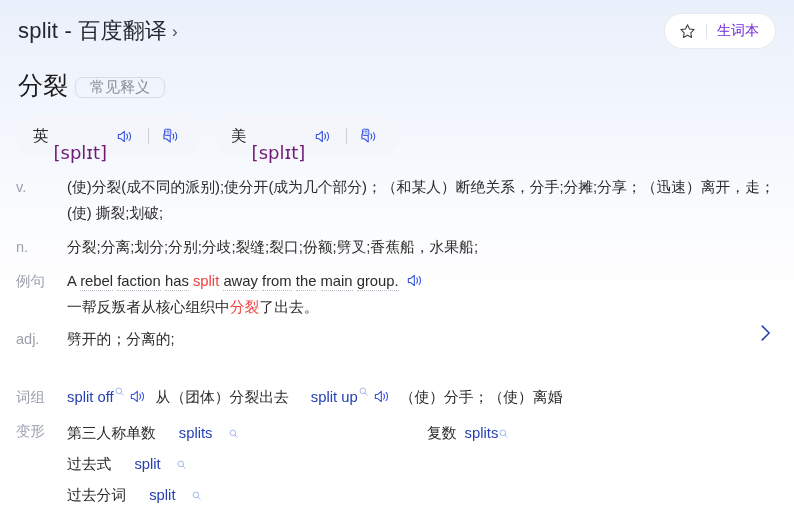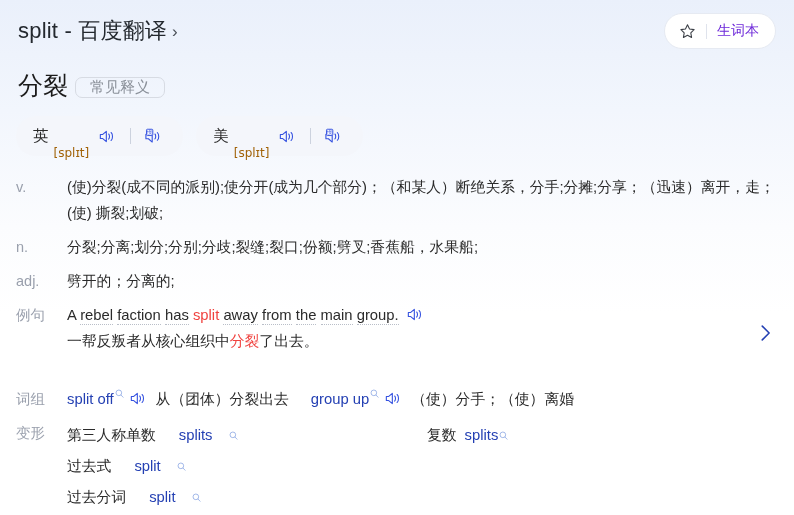--- a/index.html
+++ b/index.html
@@ -125,22 +125,22 @@
     background: #f4f6fb;
     box-sizing: border-box;
     white-space: nowrap;
   }
   .ph-lang {
     font-size: 15.5px;
     color: #2b2b2b;
     margin-right: 5px;
   }
   .ph-ipa {
-    font-size: 12px;
-    color: #a16207;
+    font-size: 18px;
+    color: #701a75;
     font-family: "DejaVu Sans", sans-serif;
     margin-right: 9px;
     margin-top: 33px;
   }
   .spk {
     width: 19px;
     height: 17px;
     display: block;
     cursor: pointer;
   }
@@ -333,51 +333,51 @@
     <div class="def-row">
       <div class="def-label">v.</div>
       <div class="def-text">(使)分裂(成不同的派别);使分开(成为几个部分)；（和某人）断绝关系，分手;分摊;分享；（迅速）离开，走；(使) 撕裂;划破;</div>
     </div>
 
     <div class="def-row">
       <div class="def-label">n.</div>
       <div class="def-text">分裂;分离;划分;分别;分歧;裂缝;裂口;份额;劈叉;香蕉船，水果船;</div>
     </div>
 
-    <div class="def-row">
-      <div class="def-label">adj.</div>
-      <div class="def-text">劈开的；分离的;</div>
-    </div>
-
     <div class="def-row ex-row">
       <div class="def-label cn">例句</div>
       <div class="def-text">
         <div class="ex-en">
           <span id="ex-en-words"><span>A</span> <span class="w">rebel</span> <span class="w">faction</span> <span class="w">has</span> <span class="hl">split</span> <span class="w">away</span> <span class="w">from</span> <span class="w">the</span> <span class="w">main</span> <span class="w">group.</span></span><svg class="spk spk-inline" viewBox="0 0 26 22">
             <path d="M3.2 8.2h3.3L11.4 4v14l-4.9-4.2H3.2z" fill="none" stroke="#3552e0" stroke-width="1.5" stroke-linejoin="round"></path>
             <path d="M14.6 7.6c1.5 1.1 1.5 5.8 0 6.9" fill="none" stroke="#3552e0" stroke-width="1.5" stroke-linecap="round"></path>
             <path d="M17.9 5.6c2.6 1.9 2.6 9 0 10.9" fill="none" stroke="#3552e0" stroke-width="1.5" stroke-linecap="round"></path>
           </svg>
         </div>
         <div class="ex-cn"><span>一帮反叛者从核心组织中</span><span class="hl">分裂</span><span>了出去。</span></div>
       </div>
     </div>
 
+    <div class="def-row">
+      <div class="def-label">adj.</div>
+      <div class="def-text">劈开的；分离的;</div>
+    </div>
+
     <div class="def-row phr-row">
       <div class="def-label cn">词组</div>
       <div class="def-text">
         <div class="phr-line">
           <a class="lnk">split off</a><svg class="mag" viewBox="0 0 14 14">
             <circle cx="6" cy="6" r="4.4" fill="none" stroke="#9fb6e8" stroke-width="1.5"></circle>
             <line x1="9.3" y1="9.4" x2="12.6" y2="12.8" stroke="#9fb6e8" stroke-width="1.5" stroke-linecap="round"></line>
           </svg><svg class="spk spk-inline2" viewBox="0 0 26 22">
             <path d="M3.2 8.2h3.3L11.4 4v14l-4.9-4.2H3.2z" fill="none" stroke="#3552e0" stroke-width="1.5" stroke-linejoin="round"></path>
             <path d="M14.6 7.6c1.5 1.1 1.5 5.8 0 6.9" fill="none" stroke="#3552e0" stroke-width="1.5" stroke-linecap="round"></path>
             <path d="M17.9 5.6c2.6 1.9 2.6 9 0 10.9" fill="none" stroke="#3552e0" stroke-width="1.5" stroke-linecap="round"></path>
-          </svg><span>从（团体）分裂出去</span><span class="phr-gap-lg"></span><a class="lnk">group up</a><svg class="mag" viewBox="0 0 14 14">
+          </svg><span>从（团体）分裂出去</span><span class="phr-gap-lg"></span><a class="lnk">split up</a><svg class="mag" viewBox="0 0 14 14">
             <circle cx="6" cy="6" r="4.4" fill="none" stroke="#9fb6e8" stroke-width="1.5"></circle>
             <line x1="9.3" y1="9.4" x2="12.6" y2="12.8" stroke="#9fb6e8" stroke-width="1.5" stroke-linecap="round"></line>
           </svg><svg class="spk spk-inline2" viewBox="0 0 26 22">
             <path d="M3.2 8.2h3.3L11.4 4v14l-4.9-4.2H3.2z" fill="none" stroke="#3552e0" stroke-width="1.5" stroke-linejoin="round"></path>
             <path d="M14.6 7.6c1.5 1.1 1.5 5.8 0 6.9" fill="none" stroke="#3552e0" stroke-width="1.5" stroke-linecap="round"></path>
             <path d="M17.9 5.6c2.6 1.9 2.6 9 0 10.9" fill="none" stroke="#3552e0" stroke-width="1.5" stroke-linecap="round"></path>
           </svg><span>（使）分手；（使）离婚</span>
         </div>
       </div>
     </div>

